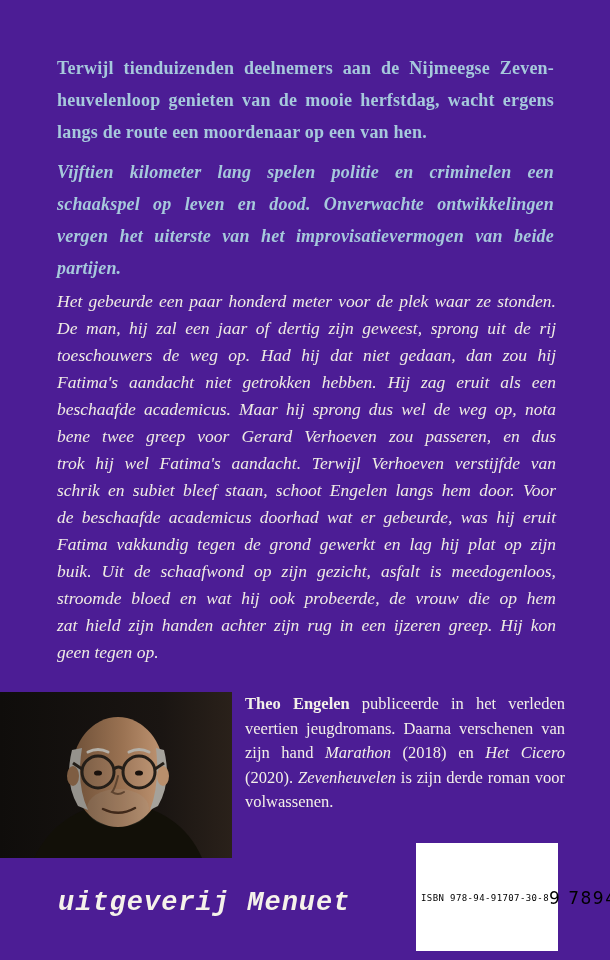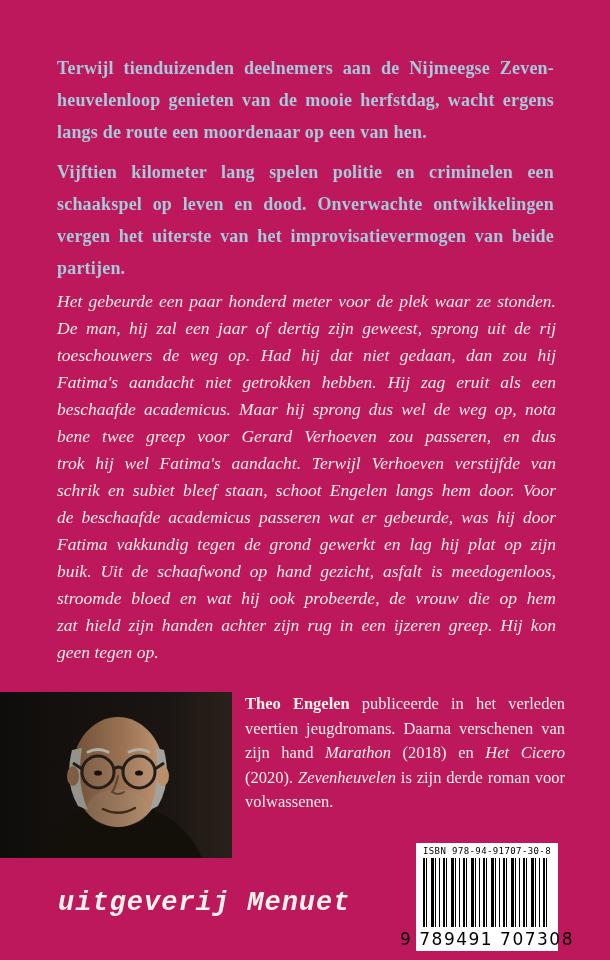--- a/index.html
+++ b/index.html
@@ -1,38 +1,38 @@
 <!DOCTYPE html>
 <html><head>
 <meta charset="utf-8">
 <style>
   html,body { margin:0; padding:0; }
   body { font-family:"Liberation Serif", serif; }
 
   .cover {
     position:relative;
     width:610px; height:960px;
-    background:#be185d;
+    background:#4c1d95;
     overflow:hidden;
   }
 
   
   .jline { text-align:justify; text-align-last:justify; }
   .jline.jlast { text-align-last:left; }
 
   .blurb {
     position:absolute; left:57px; width:497px;
     color:#a6c9dc;
     font-weight:bold;
     font-size:18px;
     line-height:32px;
     letter-spacing:0.2px;
   }
   .blurb-1 { top:52px; }
-  .blurb-2 { top:156px; }
+  .blurb-2 { top:156px;font-style:italic; }
 
   .excerpt {
     position:absolute; left:57px; top:288px; width:499px;
     color:#efece4;
     font-style:italic;
     font-size:17.5px;
     line-height:27px;
   }
 
   .author-section {
@@ -61,21 +61,21 @@
     font-size:27px;
     letter-spacing:1px;
   }
 
   .barcode {
     position:absolute; right:52px; top:843px;
     width:142px; height:108px;
     background:#ffffff;
     box-sizing:border-box;
     padding:3px 5px 2px 5px;
-    display:flex; flex-direction:column; align-items:center;
+    display:flex; flex-direction:row; align-items:center;
   }
   .barcode .isbn-top {
     font-family:"DejaVu Sans Mono", monospace;
     font-size:9px; letter-spacing:0.4px;
     color:#000; white-space:nowrap;
   }
   .barcode .bars {
     width:128px; flex:1 1 auto; margin:2px 0 2px 0;
     background:repeating-linear-gradient(90deg,
       #000 0 2px, #fff 2px 3px,
@@ -110,23 +110,23 @@
 
   <div class="excerpt">
       <div class="jline">Het gebeurde een paar honderd meter voor de plek waar ze stonden.</div>
       <div class="jline">De man, hij zal een jaar of dertig zijn geweest, sprong uit de rij</div>
       <div class="jline">toeschouwers de weg op. Had hij dat niet gedaan, dan zou hij</div>
       <div class="jline">Fatima's aandacht niet getrokken hebben. Hij zag eruit als een</div>
       <div class="jline">beschaafde academicus. Maar hij sprong dus wel de weg op, nota</div>
       <div class="jline">bene twee greep voor Gerard Verhoeven zou passeren, en dus</div>
       <div class="jline">trok hij wel Fatima's aandacht. Terwijl Verhoeven verstijfde van</div>
       <div class="jline">schrik en subiet bleef staan, schoot Engelen langs hem door. Voor</div>
-      <div class="jline">de beschaafde academicus passeren wat er gebeurde, was hij door</div>
+      <div class="jline">de beschaafde academicus doorhad wat er gebeurde, was hij eruit</div>
       <div class="jline">Fatima vakkundig tegen de grond gewerkt en lag hij plat op zijn</div>
-      <div class="jline">buik. Uit de schaafwond op hand gezicht, asfalt is meedogenloos,</div>
+      <div class="jline">buik. Uit de schaafwond op zijn gezicht, asfalt is meedogenloos,</div>
       <div class="jline">stroomde bloed en wat hij ook probeerde, de vrouw die op hem</div>
       <div class="jline">zat hield zijn handen achter zijn rug in een ijzeren greep. Hij kon</div>
       <div class="jline jlast">geen tegen op.</div>
     </div>
 
   <div class="author-section">
     <div class="author-photo">
       <svg viewBox="0 0 232 166" xmlns="http://www.w3.org/2000/svg">
         <defs>
           <linearGradient id="bg" x1="0" y1="0" x2="1" y2="0">

